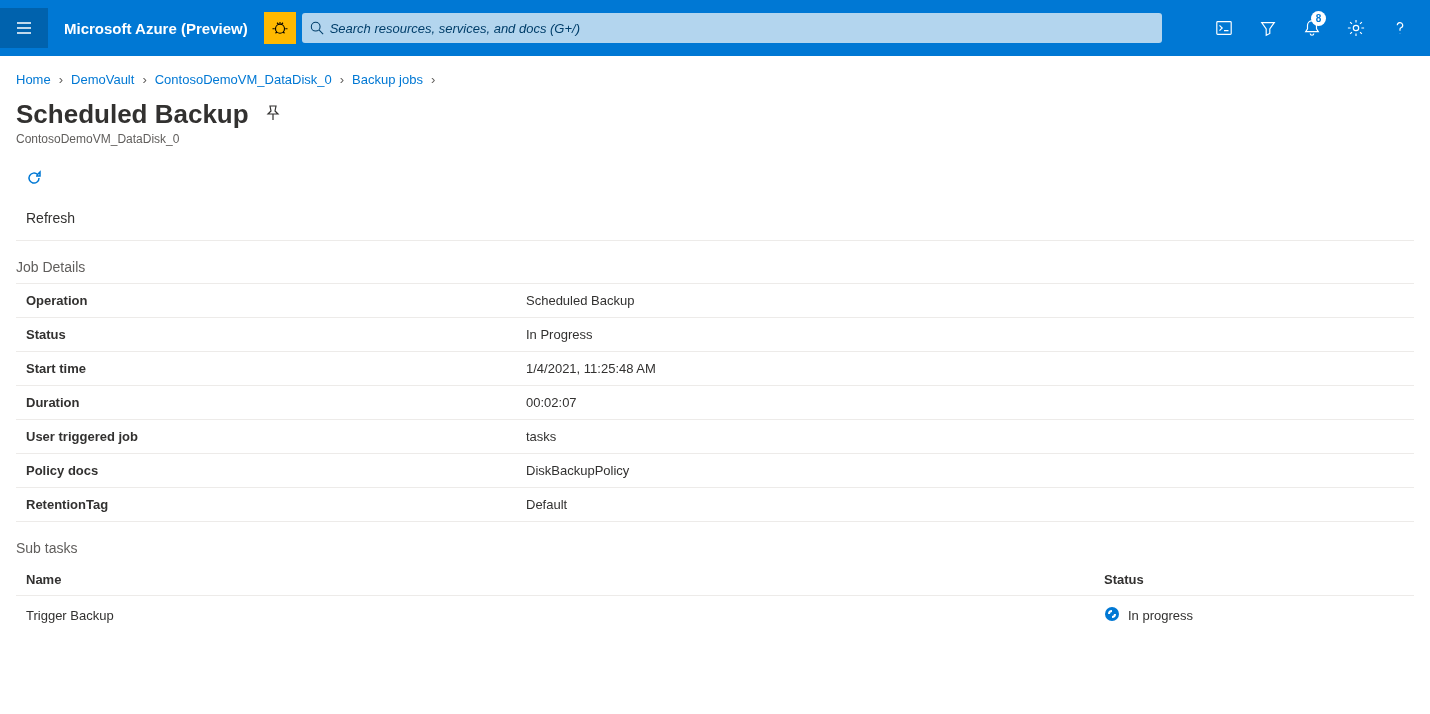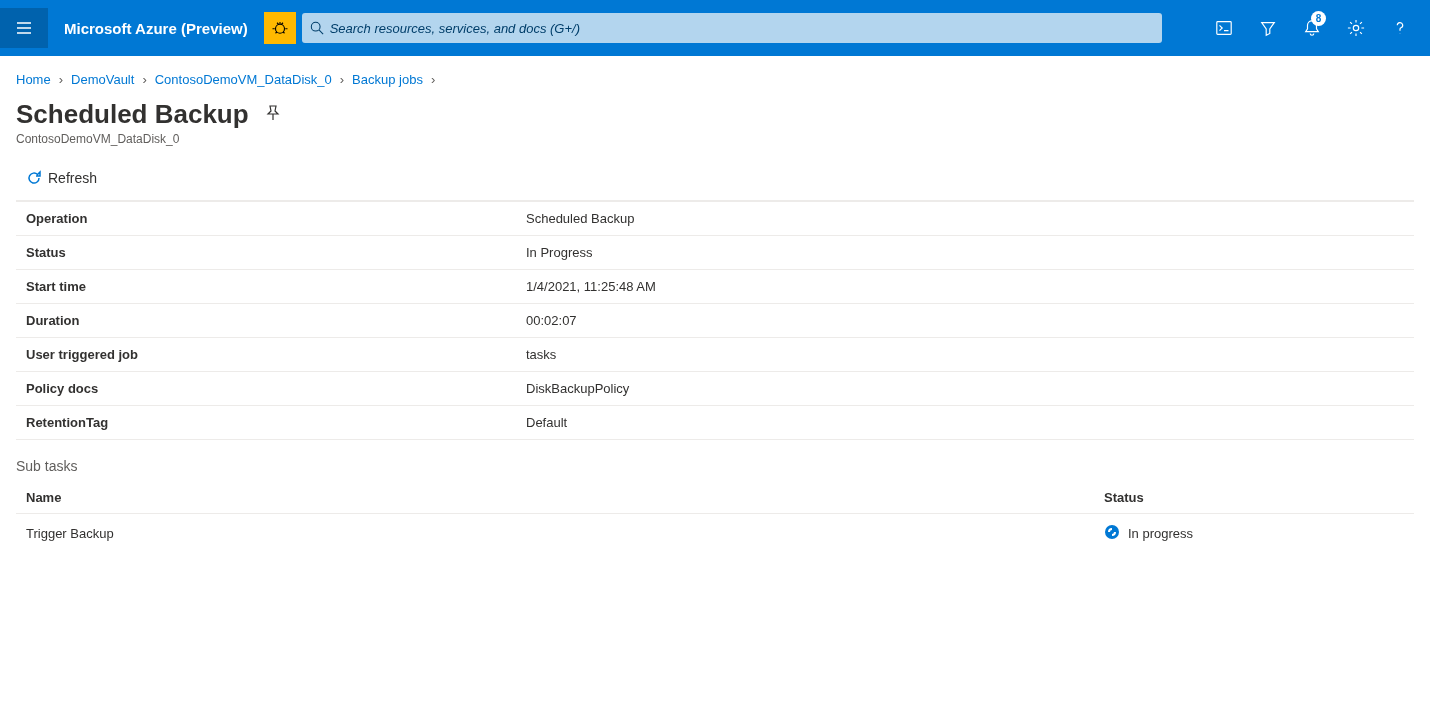--- a/index.html
+++ b/index.html
@@ -135,25 +135,26 @@
     }
     .toolbar {
       display: flex;
       align-items: center;
       padding: 6px 0 10px 0;
       border-bottom: 1px solid #edebe9;
     }
     .tool-btn {
       display: flex;
       align-items: flex-start;
-      gap: 6px;
+      gap: 24px;
       padding: 4px 10px;
       cursor: pointer;
       color: #323130;
       font-size: 14px;
+      flex-direction: column;
     }
     .tool-btn svg { width: 16px; height: 16px; fill: none; stroke: #0078d4; stroke-width: 1.5; }
     .section-heading {
       font-size: 14px;
       color: #605e5c;
       margin: 18px 0 8px 0;
       font-weight: 400;
     }
     .details-table {
       width: 100%;
@@ -270,20 +271,21 @@
 
   <div class="toolbar">
     <div class="tool-btn">
       <svg viewBox="0 0 16 16">
           <path d="M13 8a5 5 0 1 1-1.5-3.5L14 2v4h-4"></path>
         </svg>
       <span>Refresh</span>
     </div>
   </div>
 
+  <div class="section-heading">Job Details</div>
   <table class="details-table">
     <tbody id="details-body">
         <tr>
           <td class="key">Operation</td>
           <td>Scheduled Backup</td>
         </tr>
         <tr>
           <td class="key">Status</td>
           <td>In Progress</td>
         </tr>

